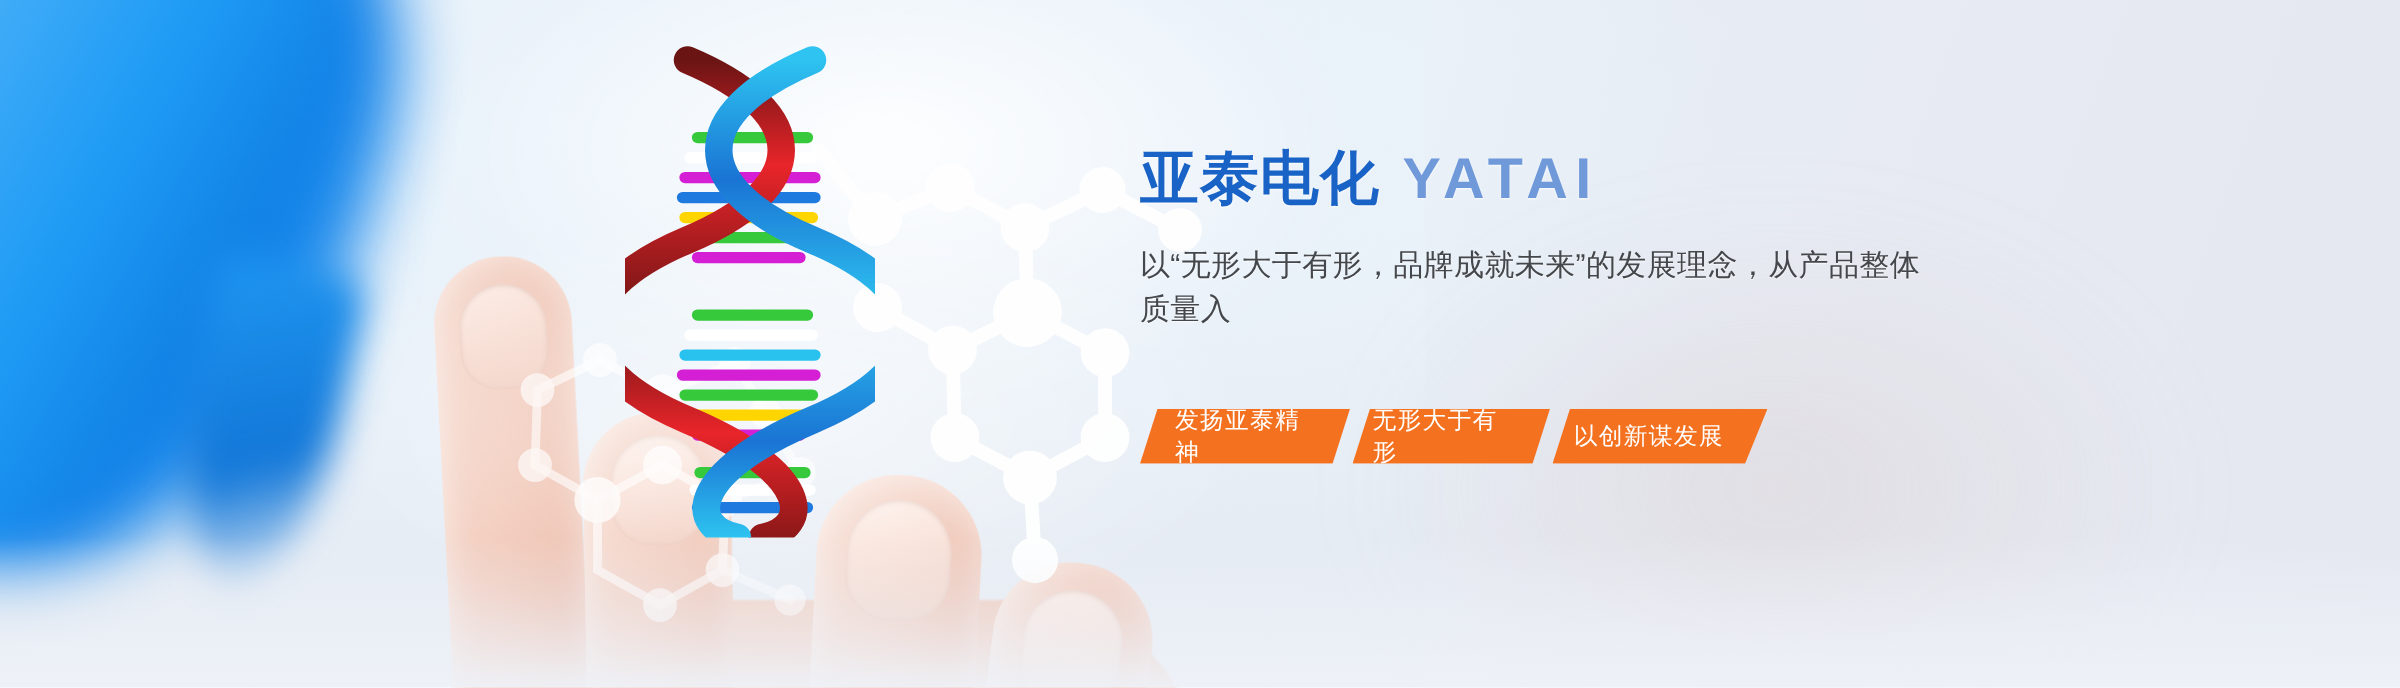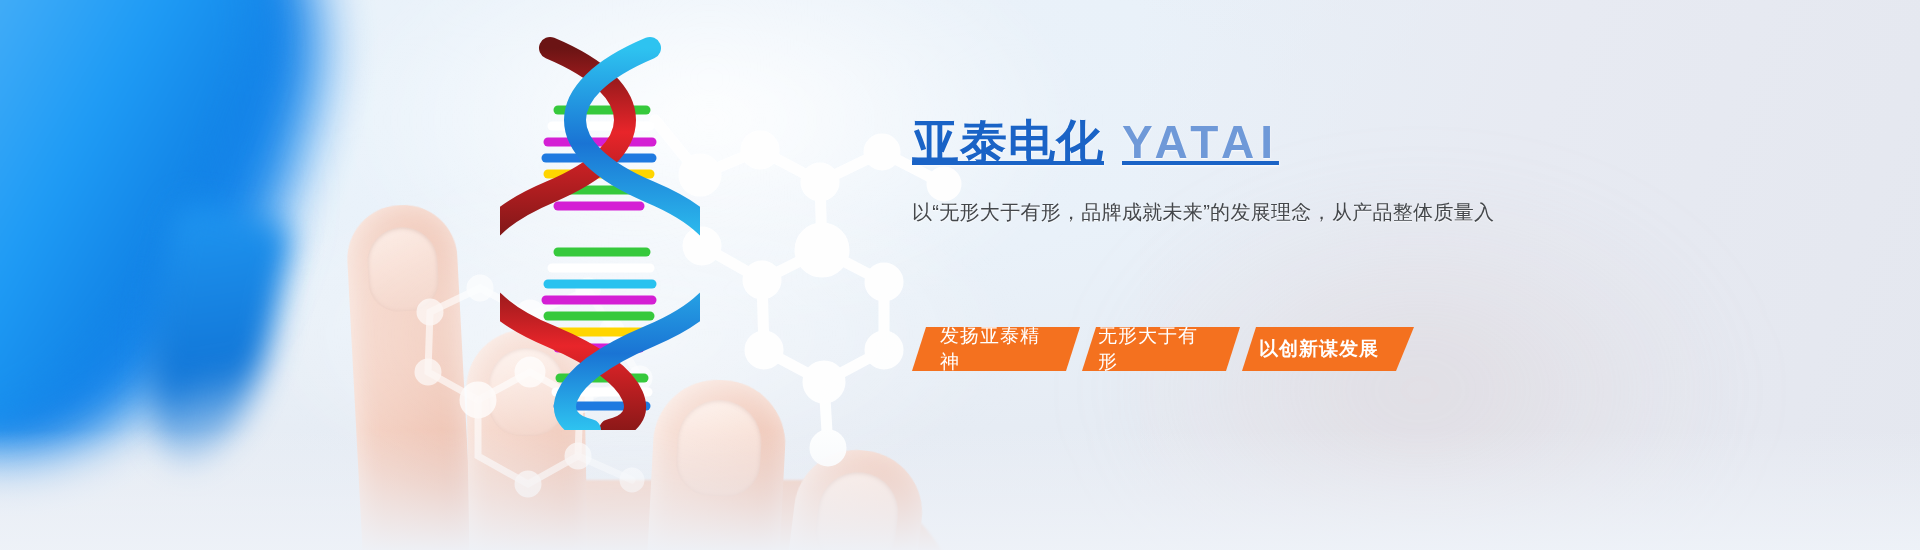--- a/index.html
+++ b/index.html
@@ -106,45 +106,44 @@
 
   
   .dna{position:absolute;left:500px;top:30px;width:200px;height:400px;}
 
   
   .content{position:absolute;left:912px;top:118px;width:640px;}
   .title{
     font-size:47px;line-height:1;letter-spacing:1px;font-weight:bold;
     color:#1a63c6;white-space:nowrap;
     text-shadow:0 1px 2px rgba(255,255,255,.85);
-    text-decoration:underline;
   }
   .title .en{
     color:#6f99d8;font-weight:bold;letter-spacing:6px;margin-left:18px;font-size:46px;
   }
   .desc{
     margin-top:30px;
-    font-size:20px;line-height:35px;color:#44474b;
+    font-size:24px;line-height:35px;color:#44474b;
     letter-spacing:.3px;width:630px;
     text-shadow:0 1px 1px rgba(255,255,255,.8);
   }
 
   
   .tags{position:absolute;left:912px;top:327px;height:44px;display:flex;justify-content:flex-end;}
   .tag{
     position:relative;height:44px;
     background:#f4711f;
     display:flex;align-items:center;justify-content:center;
     color:#fff;font-size:19px;letter-spacing:1px;
     padding:0 26px 0 22px;
     box-sizing:border-box;
   }
   .tag-1{clip-path:polygon(14px 0, 100% 0, calc(100% - 14px) 100%, 0 100%);padding-left:30px;width:168px;}
   .tag-2{clip-path:polygon(18px 0, 100% 0, calc(100% - 14px) 100%, 4px 100%);width:162px;margin-left:-2px;}
-  .tag-3{clip-path:polygon(18px 0, 100% 0, calc(100% - 18px) 100%, 4px 100%);width:176px;margin-left:-2px;padding-right:32px;font-weight:bold;}
+  .tag-3{clip-path:polygon(18px 0, 100% 0, calc(100% - 18px) 100%, 4px 100%);width:176px;margin-left:-2px;padding-right:32px;}
   .tag span{display:block;transform:translateX(-2px);}
 </style>
 </head>
 <body>
 
 <div class="banner">
 
   <div class="bg-base"></div>
   <div class="bg-right"></div>
   <div class="bg-right-warm"></div>

